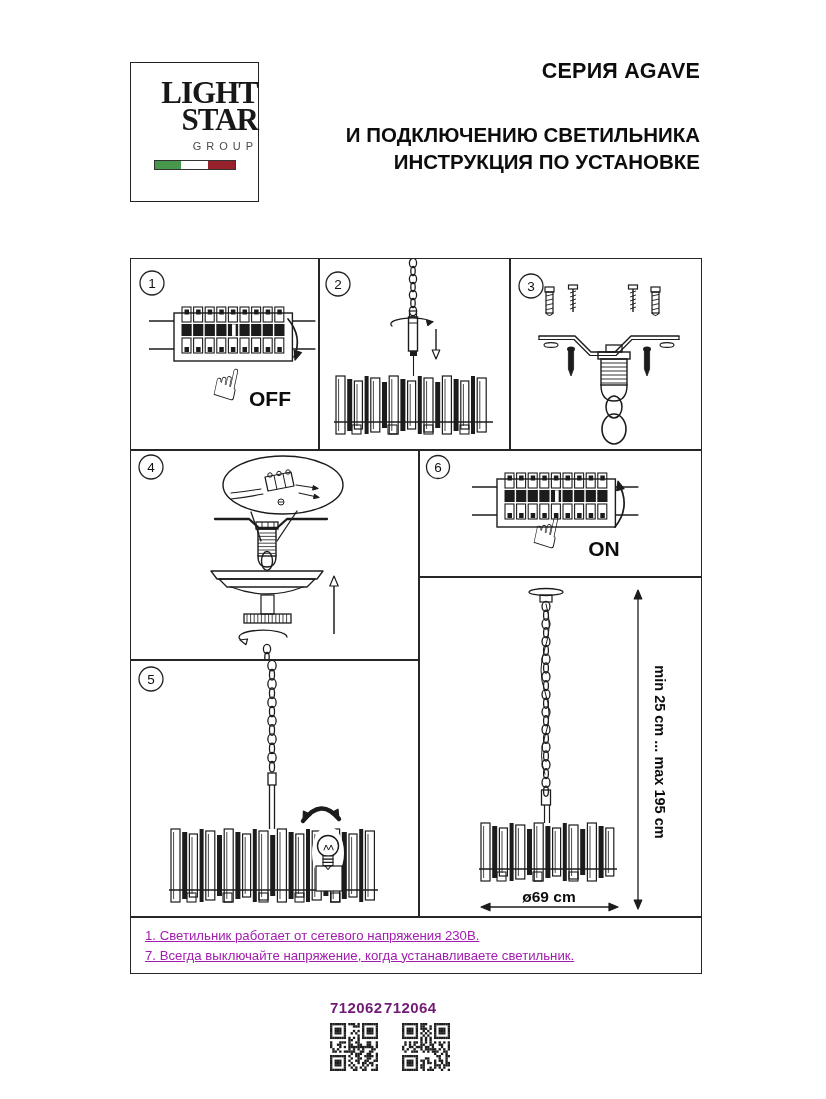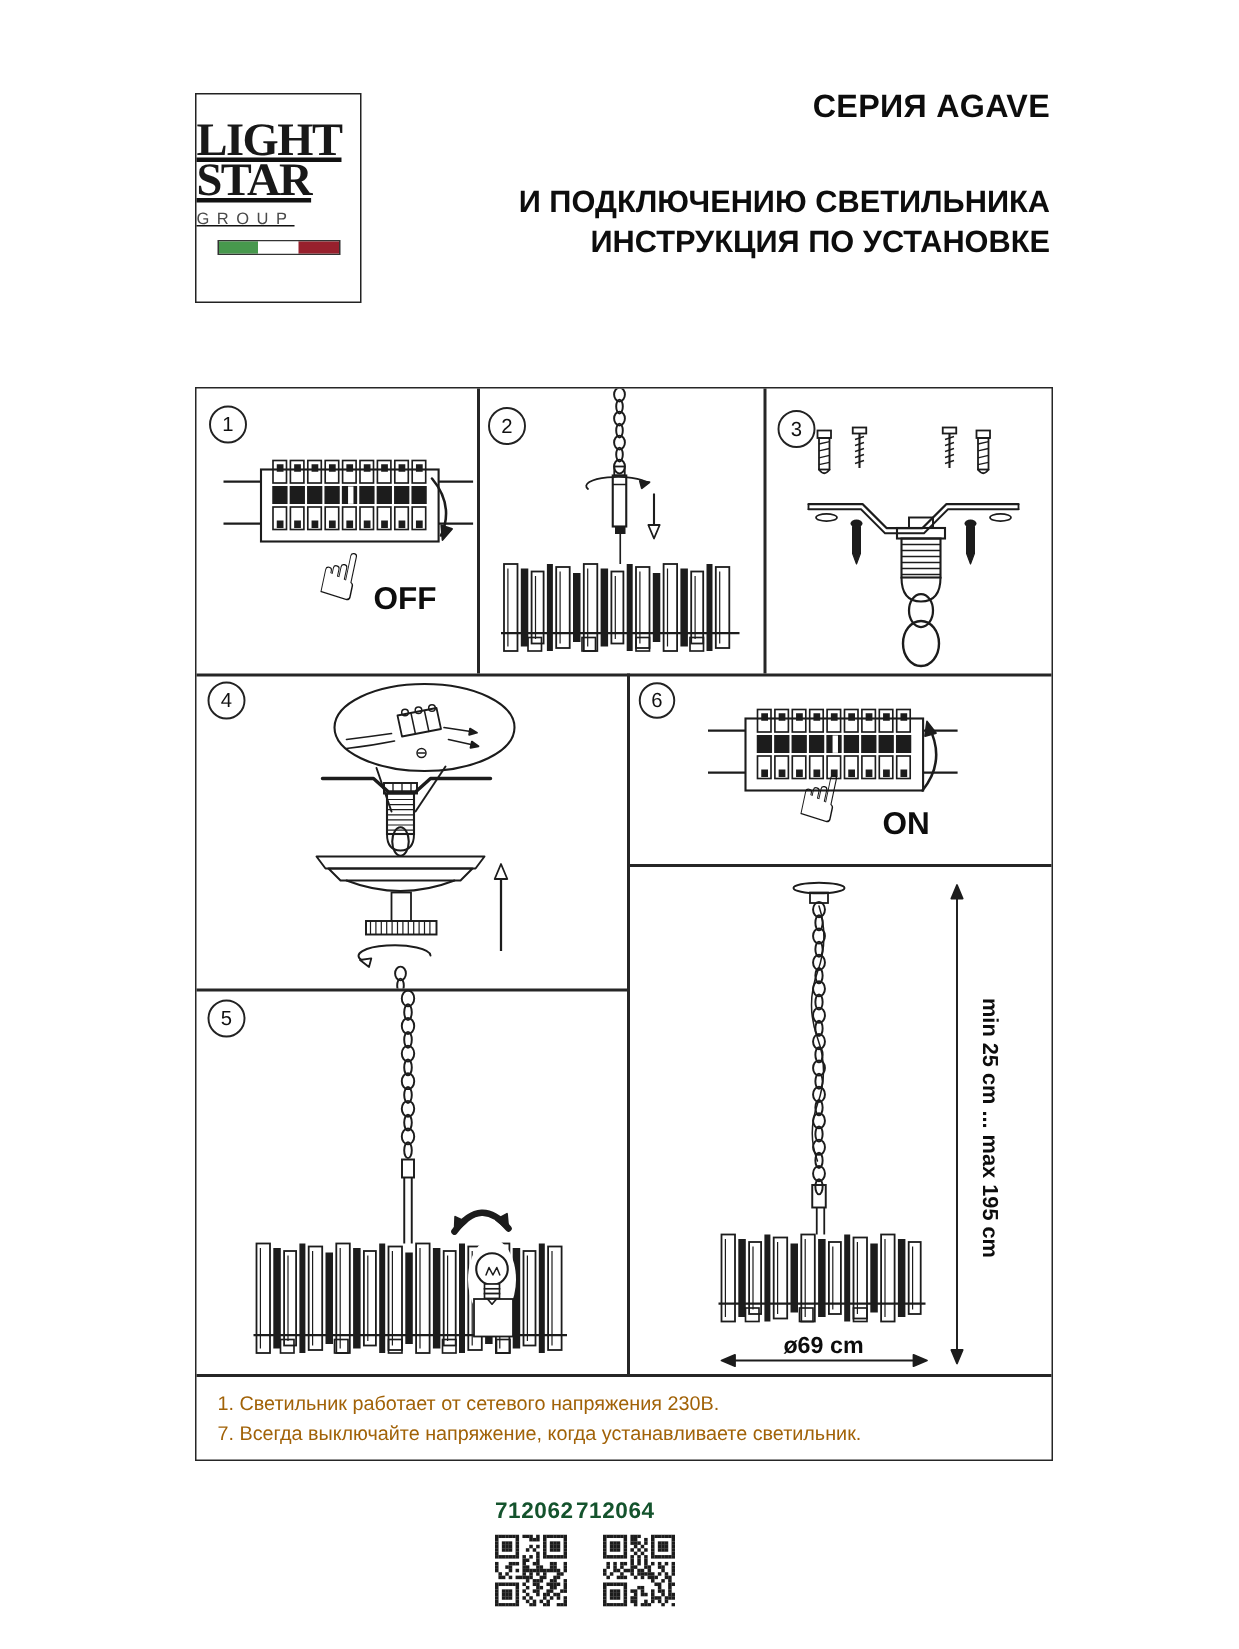--- a/index.html
+++ b/index.html
@@ -1,18 +1,18 @@
 <!DOCTYPE html>
 <html><head>
 <meta charset="utf-8">
 <style>
   html,body{margin:0;padding:0;background:#fff;}
   body{width:826px;height:1099px;position:relative;font-family:"Liberation Sans",sans-serif;color:#111;overflow:hidden;}
   
-  .logo-box{position:absolute;left:130px;top:62px;width:111px;height:140px;border:1.5px solid #222;box-sizing:border-box;text-align:left;padding-top:16px;text-decoration:underline;}
+  .logo-box{position:absolute;left:130px;top:62px;width:129px;height:140px;border:1.5px solid #222;box-sizing:border-box;text-align:right;padding-top:16px;}
   .logo-line{font-family:"Liberation Serif",serif;font-weight:700;font-size:31px;line-height:27px;letter-spacing:-1px;color:#181818;}
   .logo-group{font-size:11px;letter-spacing:5px;color:#4a4a4a;margin-top:7px;font-weight:500;}
   .flag{width:80px;height:8px;border:1px solid #333;margin:8px auto 0;display:flex;}
   .flag span{flex:1;height:100%;}
   .title-block{position:absolute;top:58px;right:126px;width:440px;text-align:right;}
   .series-line{font-size:21.5px;font-weight:bold;letter-spacing:.2px;line-height:27px;color:#0d0d0d;}
   .instr-block{margin-top:36px;}
   .instr-line{font-size:20.5px;font-weight:bold;line-height:27px;color:#0d0d0d;}
   
   .grid{position:absolute;left:130px;top:258px;width:570px;height:714px;border:1.5px solid #262626;box-sizing:content-box;}
@@ -21,23 +21,23 @@
   .panel{position:absolute;}
   .panel svg{display:block;width:100%;height:100%;}
   circle.badge{fill:#fff;stroke:#222;stroke-width:1.3;}
   text.badge-num{font-size:13.5px;font-weight:500;text-anchor:middle;fill:#111;}
   text.panel-label{font-size:21px;font-weight:600;text-anchor:middle;fill:#0d0d0d;}
   text.dim-label{font-size:14.5px;font-weight:bold;text-anchor:middle;fill:#0d0d0d;}
   text.dim-label-lg{font-size:15.5px;font-weight:bold;text-anchor:middle;fill:#0d0d0d;}
   text.hand{font-size:44px;fill:#151515;font-family:"DejaVu Sans",sans-serif;}
   
   .notes{position:absolute;left:0;top:658.5px;width:570px;height:55px;box-sizing:border-box;padding:8px 10px 0 14px;}
-  .notes p{margin:0;font-size:13.2px;line-height:20px;color:#a16207;}
+  .notes p{margin:0;font-size:13.2px;line-height:20px;color:#a21caf;text-decoration:underline;}
   
-  .qr-label{position:absolute;width:48px;text-align:center;font-size:15px;font-weight:bold;color:#14532d;letter-spacing:.4px;}
+  .qr-label{position:absolute;width:48px;text-align:center;font-size:15px;font-weight:bold;color:#701a75;letter-spacing:.4px;}
   .qr{position:absolute;width:48px;height:48px;}
 </style>
 </head>
 <body>
 
 <div class="logo-box">
   <div class="logo-line">LIGHT</div>
   <div class="logo-line">STAR</div>
   <div class="logo-group">GROUP</div>
   <div class="flag">

